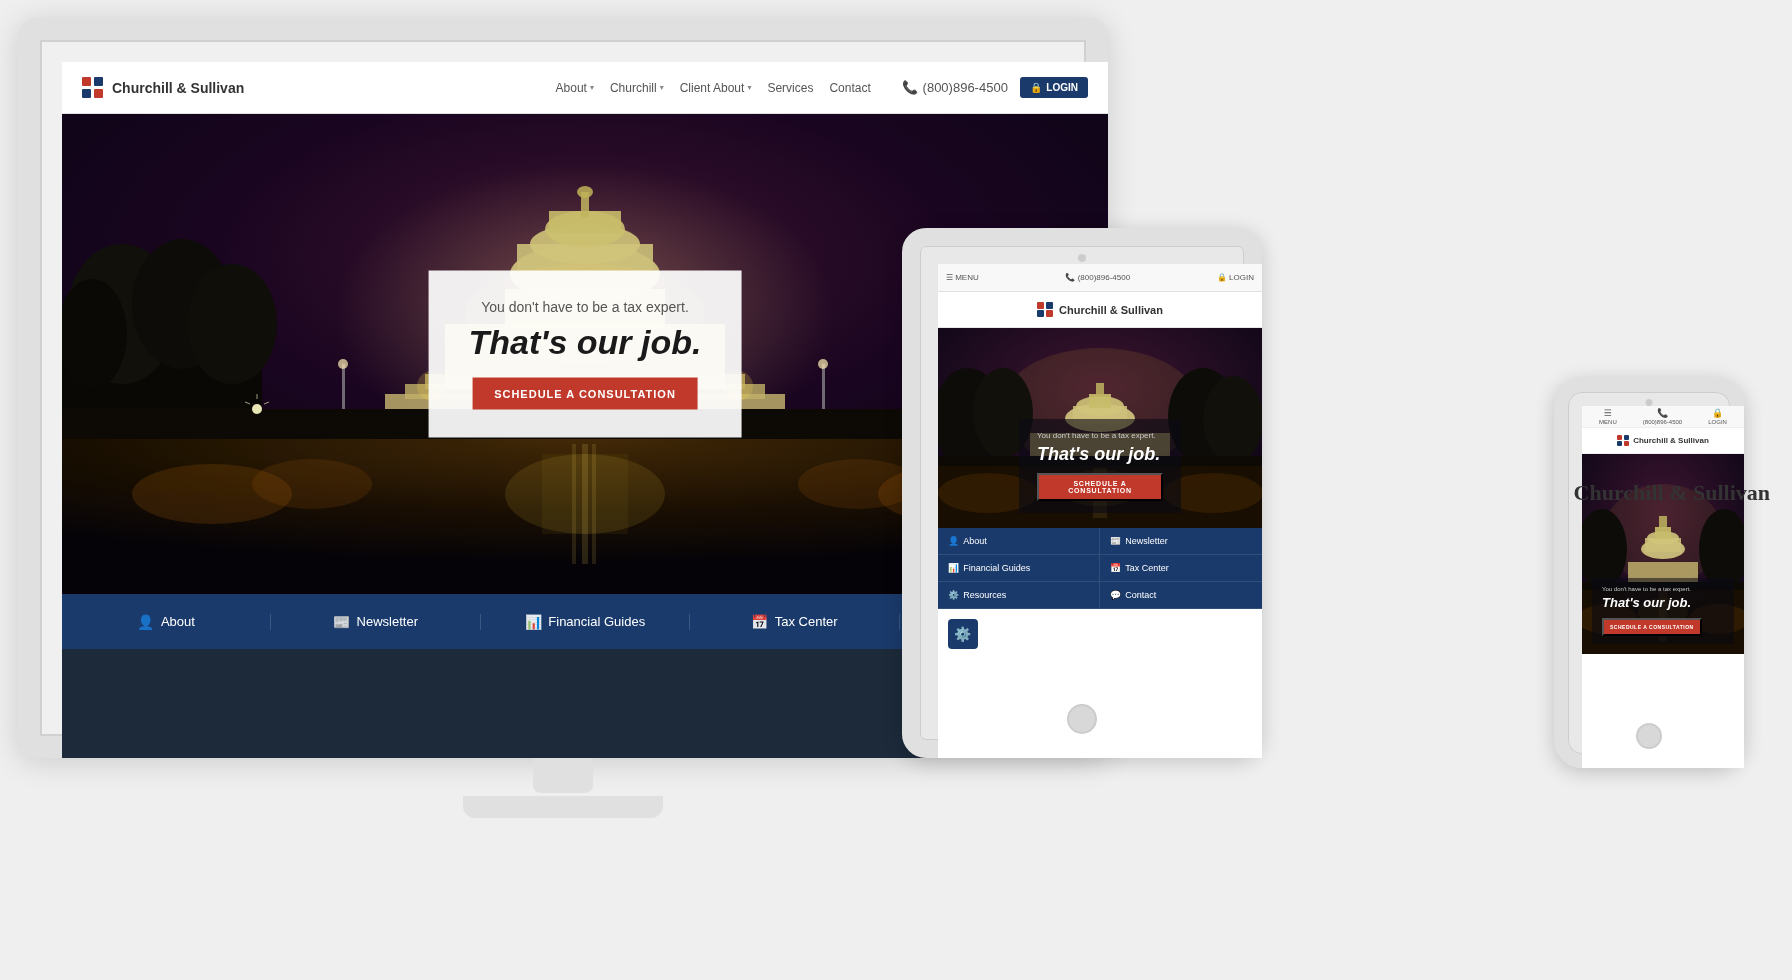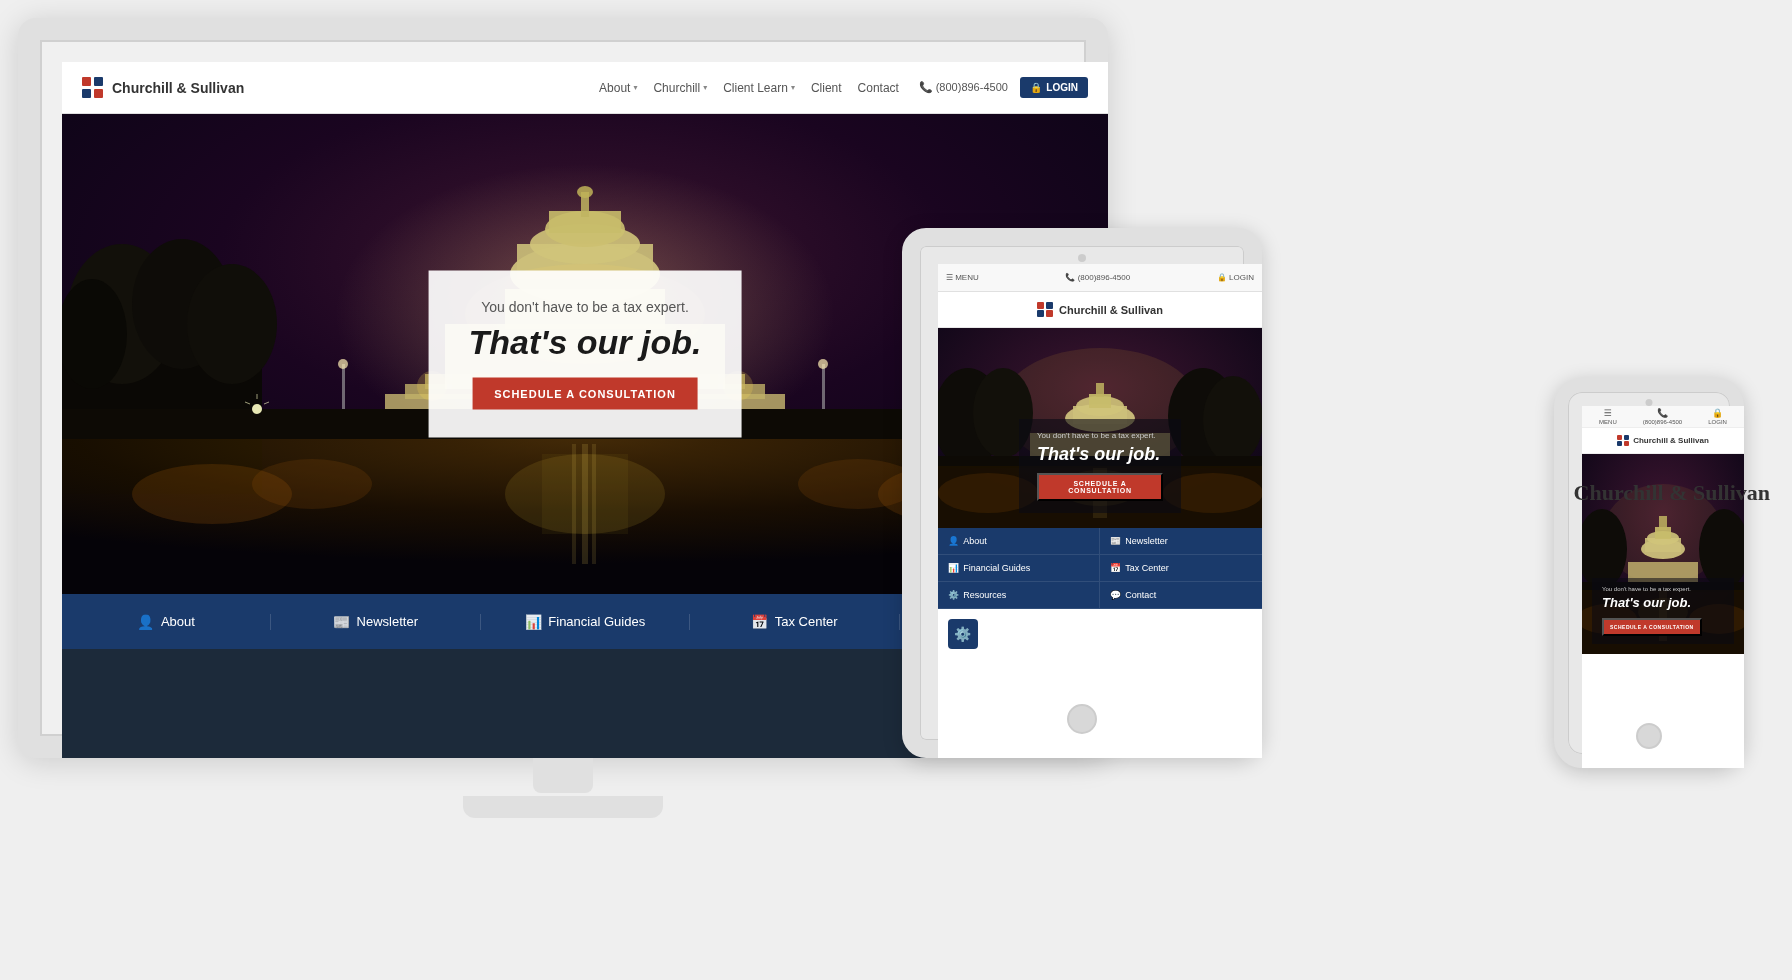--- a/index.html
+++ b/index.html
@@ -148,22 +148,23 @@
       color: #888;
     }
 
     .desktop-nav-right {
       display: flex;
       align-items: center;
       gap: 12px;
     }
 
     .desktop-phone {
-      font-size: 11px;
+      font-size: 13px;
       color: #555;
+      margin-left: 12px;
     }
 
     .desktop-login-btn {
       background: #1a3a6b;
       color: #fff;
       font-size: 10px;
       padding: 5px 10px;
       border-radius: 3px;
       cursor: pointer;
       display: flex;
@@ -710,24 +711,24 @@
           <div class="desktop-nav-links">
             <span class="desktop-nav-link">
               <span>About</span>
               <span class="chevron">▾</span>
             </span>
             <span class="desktop-nav-link">
               <span>Churchill</span>
               <span class="chevron">▾</span>
             </span>
             <span class="desktop-nav-link">
-              <span>Client Learn</span>
+              <span>Client About</span>
               <span class="chevron">▾</span>
             </span>
-            <span class="desktop-nav-link">Client</span>
+            <span class="desktop-nav-link">Services</span>
             <span class="desktop-nav-link">Contact</span>
           </div>
           <div class="desktop-nav-right">
             <span class="desktop-phone">
               <span>📞</span>
               <span>(800)896-4500</span>
             </span>
             <div class="desktop-login-btn">
               <span>🔒</span>
               <span>LOGIN</span>

